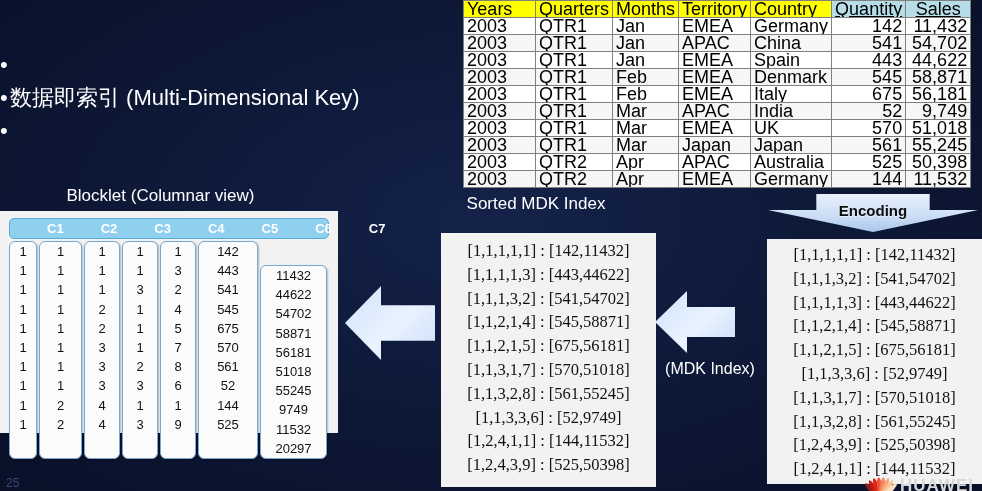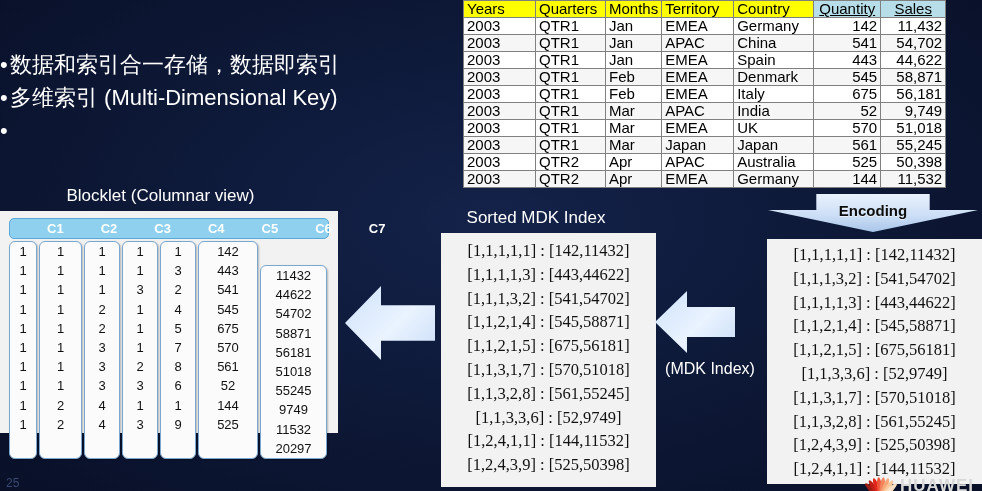--- a/index.html
+++ b/index.html
@@ -31,21 +31,21 @@
   .bullet .dot{
     width:9px;flex:0 0 9px;margin-right:1px;
     font-size:22px;line-height:33px;
   }
 
   
   .src-table{
     position:absolute;left:463px;top:0px;
     border-collapse:collapse;
     font-family:"Liberation Sans", sans-serif;
-    font-size:15px;
+    font-size:18px;
     background:#ffffff;
     table-layout:fixed;
   }
   .src-table th,.src-table td{
     border:1px solid #808080;
     padding:0 3px;
     height:16px;
     line-height:16px;
     color:#000000;
     font-weight:normal;
@@ -146,25 +146,24 @@
   }
 </style>
 </head>
 <body>
 
 <div id="slide">
 
   <div class="bullets">
     <div class="bullet">
       <span class="dot">•</span>
-      <span>数据和索引合一存储，数据即索引</span>
     </div>
     <div class="bullet">
       <span class="dot">•</span>
-      <span>多维索引 (Multi-Dimensional Key)</span>
+      <span>数据即索引 (Multi-Dimensional Key)</span>
     </div>
     <div class="bullet">
       <span class="dot">•</span>
     </div>
   </div>
 
   <table class="src-table" id="src-table">
     <colgroup>
       <col style="width:72px">
         <col style="width:70px">
@@ -375,21 +374,21 @@
             <div>9749</div>
             <div>11532</div>
             <div>20297</div>
           </div>
         </div>
     </div>
   </div>
 
   <div class="arrow-shape" style="left:345px;top:286px;width:90px;height:74px;"></div>
 
-  <div class="panel-title" style="left:446px;top:206px;width:180px;">Sorted MDK Index</div>
+  <div class="panel-title" style="left:446px;top:192px;width:180px;">Sorted MDK Index</div>
   <div class="mdk-panel" id="sorted-mdk" style="left:441px;top:233px;width:215px;height:248px;padding-top:6px;">
       <div class="row">[1,1,1,1,1] : [142,11432]</div>
       <div class="row">[1,1,1,1,3] : [443,44622]</div>
       <div class="row">[1,1,1,3,2] : [541,54702]</div>
       <div class="row">[1,1,2,1,4] : [545,58871]</div>
       <div class="row">[1,1,2,1,5] : [675,56181]</div>
       <div class="row">[1,1,3,1,7] : [570,51018]</div>
       <div class="row">[1,1,3,2,8] : [561,55245]</div>
       <div class="row">[1,1,3,3,6] :   [52,9749]</div>
       <div class="row">[1,2,4,1,1] : [144,11532]</div>

